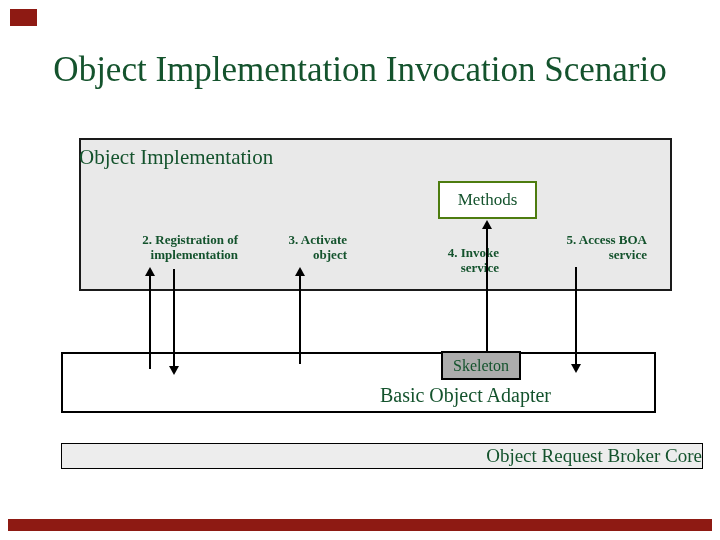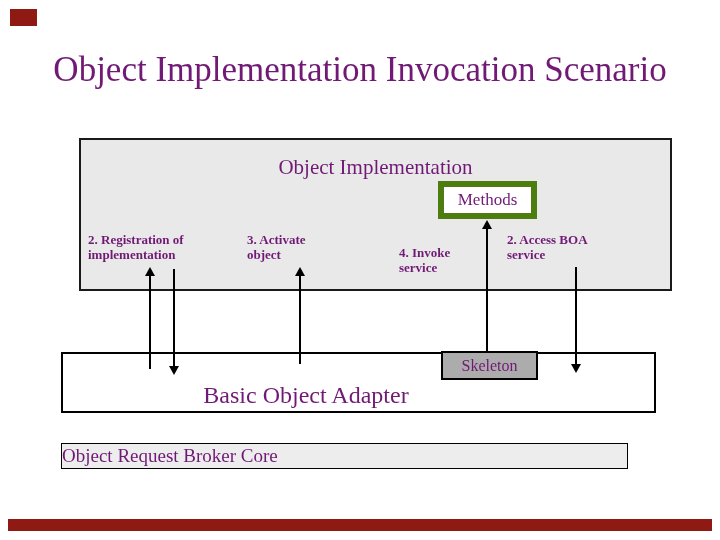--- a/index.html
+++ b/index.html
@@ -1,53 +1,53 @@
 <!DOCTYPE html>
 <html><head>
 <meta charset="utf-8">
 <style>
   html,body{margin:0;padding:0;background:#ffffff;}
   #slide{
     position:relative;width:720px;height:540px;background:#ffffff;
-    font-family:"Liberation Serif","DejaVu Serif",serif;color:#701a75;
+    font-family:"Liberation Serif","DejaVu Serif",serif;color:#14532d;
     overflow:hidden;
   }
   .abs{position:absolute;}
   
   .deco-corner{left:10px;top:9px;width:27px;height:17px;background:#8E1A13;}
   .deco-bottom{left:8px;top:519px;width:704px;height:12px;background:#8E1A13;}
   
   .title{left:0;top:50px;width:720px;text-align:center;font-size:35px;line-height:40px;white-space:nowrap;}
   
   .impl-box{left:79px;top:138px;width:593px;height:153px;background:#E9E9E9;border:2px solid #1a1a1a;box-sizing:border-box;}
-  .impl-title{left:79px;top:155px;width:593px;text-align:center;font-size:21px;line-height:24px;}
+  .impl-title{left:79px;top:145px;width:593px;font-size:21px;line-height:24px;}
   
-  .methods-box{left:438px;top:181px;width:99px;height:38px;background:#ffffff;border:6px solid #4d7c0f;box-sizing:border-box;
+  .methods-box{left:438px;top:181px;width:99px;height:38px;background:#ffffff;border:2px solid #4d7c0f;box-sizing:border-box;
     display:flex;align-items:center;justify-content:center;font-size:17px;z-index:3;}
   
-  .step{font-weight:bold;font-size:13px;line-height:14.5px;text-align:left;z-index:4;}
+  .step{font-weight:bold;font-size:13px;line-height:14.5px;text-align:right;z-index:4;}
   .step span{display:block;}
   .step1{left:0;top:291px;width:112px;}
   .step2{left:88px;top:233px;width:150px;}
   .step3{left:247px;top:233px;width:100px;}
   .step4{left:399px;top:246px;width:100px;}
   .step5{left:507px;top:233px;width:140px;}
   
   .vline{position:absolute;width:2px;background:#000;z-index:5;}
   .head-up{position:absolute;width:0;height:0;border-left:5px solid transparent;border-right:5px solid transparent;border-bottom:9px solid #000;z-index:5;}
   .head-down{position:absolute;width:0;height:0;border-left:5px solid transparent;border-right:5px solid transparent;border-top:9px solid #000;z-index:5;}
   
-  .skeleton-box{left:441px;top:351px;width:97px;height:29px;background:#ACACAC;border:2px solid #000;box-sizing:border-box;
+  .skeleton-box{left:441px;top:351px;width:80px;height:29px;background:#ACACAC;border:2px solid #000;box-sizing:border-box;
     display:flex;align-items:center;justify-content:center;font-size:16px;z-index:4;}
   
   .boa-box{left:61px;top:352px;width:595px;height:61px;background:#ffffff;border:2px solid #000;box-sizing:border-box;z-index:2;}
-  .boa-label{left:61px;top:384px;width:490px;text-align:center;font-size:24px;line-height:23px;z-index:3;}
+  .boa-label{left:61px;top:384px;width:490px;text-align:right;font-size:20px;line-height:23px;z-index:3;}
   
-  .orb-box{left:61px;top:443px;width:567px;height:26px;background:#EDEDED;border:1.5px solid #000;box-sizing:border-box;
-    display:flex;align-items:center;justify-content:flex-start;font-size:19px;z-index:2;}
+  .orb-box{left:61px;top:443px;width:642px;height:26px;background:#EDEDED;border:1.5px solid #000;box-sizing:border-box;
+    display:flex;align-items:center;justify-content:flex-end;font-size:19px;z-index:2;}
 </style>
 </head>
 <body>
 
 <div id="slide">
 
   <div class="abs deco-corner"></div>
   <div class="abs deco-bottom"></div>
 
   <div class="abs title">Object Implementation Invocation Scenario</div>
@@ -65,21 +65,21 @@
   </div>
   <div class="abs step step3">
     <span>3. Activate</span>
     <span>object</span>
   </div>
   <div class="abs step step4">
     <span>4. Invoke</span>
     <span>service</span>
   </div>
   <div class="abs step step5">
-    <span>2. Access BOA</span>
+    <span>5. Access BOA</span>
     <span>service</span>
   </div>
 
   <div class="vline" style="left:149px;top:276px;height:93px;"></div>
   <div class="head-up" style="left:145px;top:267px;"></div>
   <div class="vline" style="left:173px;top:269px;height:98px;"></div>
   <div class="head-down" style="left:169px;top:366px;"></div>
 
   <div class="vline" style="left:299px;top:276px;height:88px;"></div>
   <div class="head-up" style="left:295px;top:267px;"></div>

